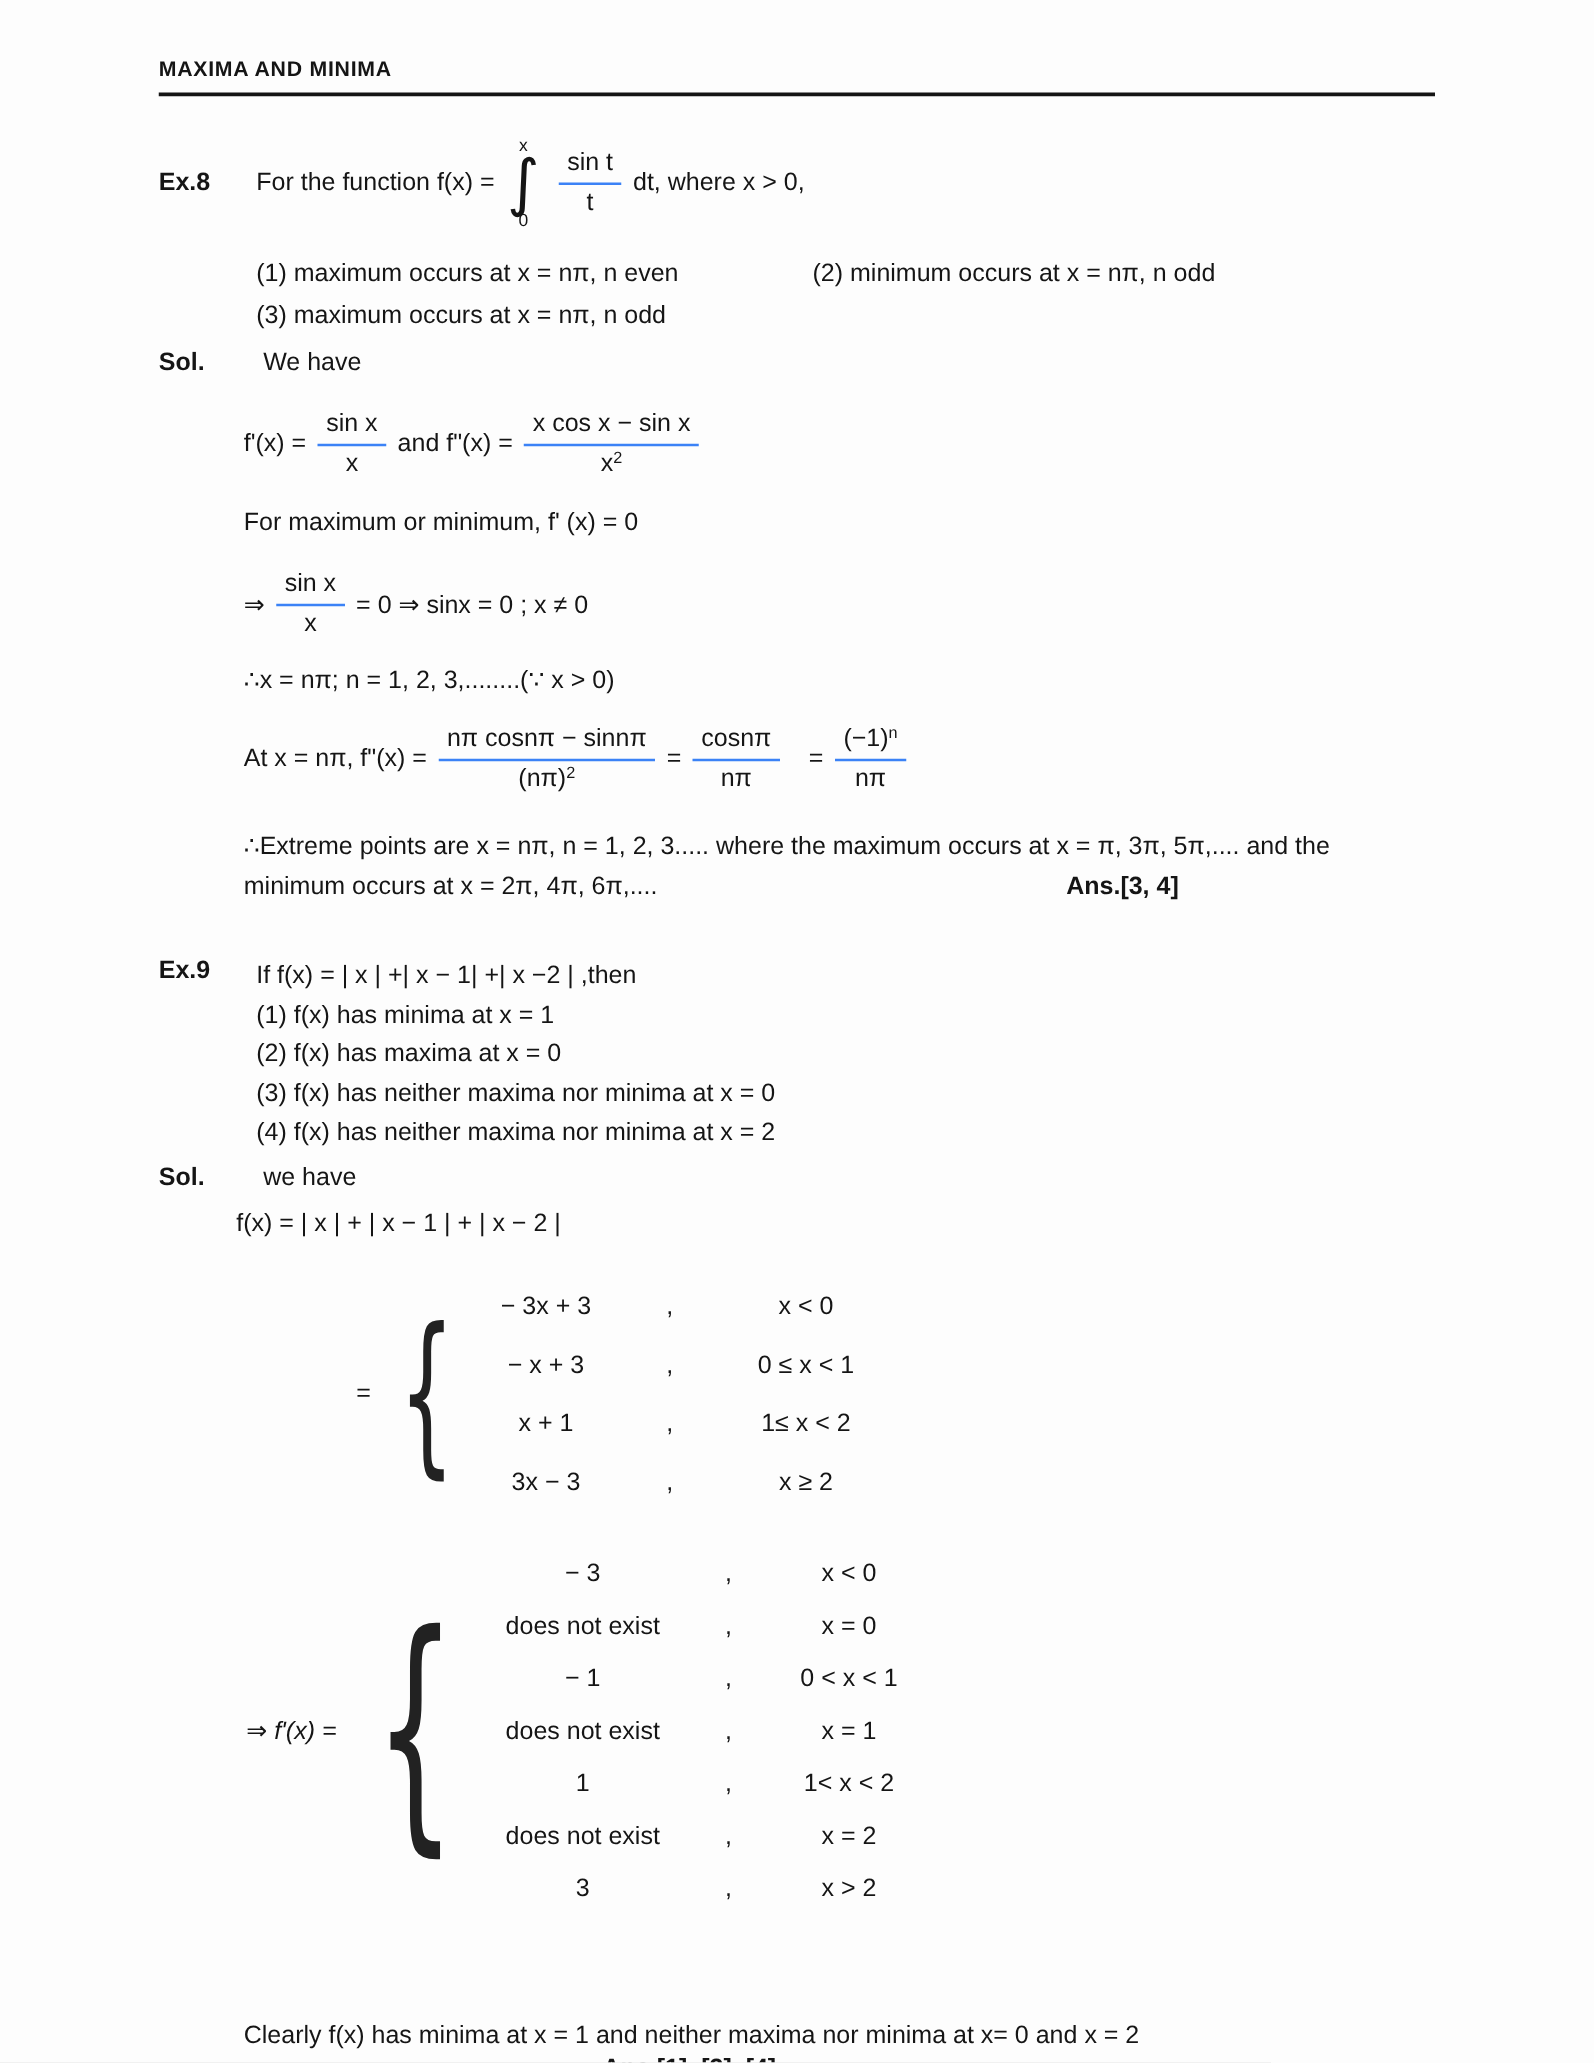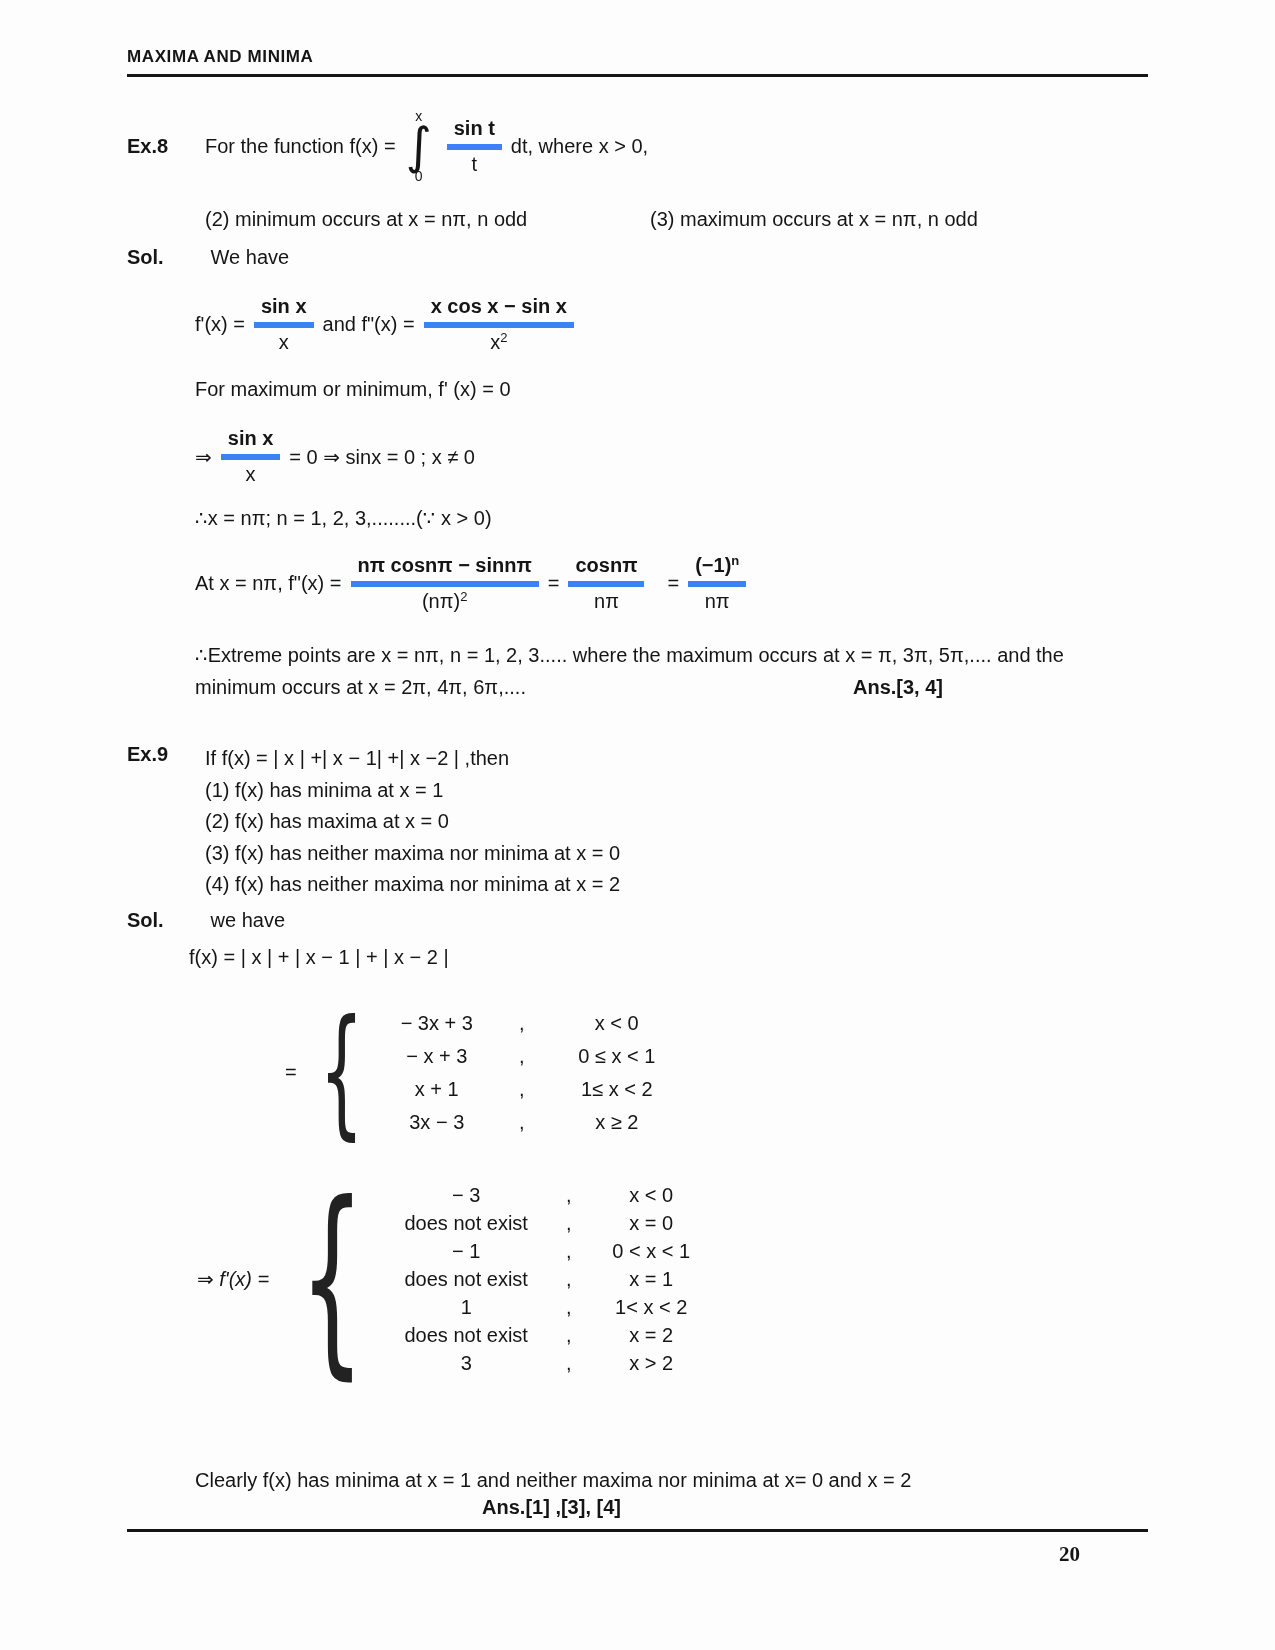--- a/index.html
+++ b/index.html
@@ -21,21 +21,21 @@
   .formula-line { display:flex; align-items:center; }
   .v-center { align-items:center; }
 
   
   .integral { display:inline-flex; flex-direction:column; align-items:center; margin:0 6px 0 10px; line-height:1; }
   .int-up, .int-low { font-size:14px; line-height:14px; }
   .int-glyph { font-size:50px; line-height:46px; font-family:"DejaVu Sans",sans-serif; }
 
   
   .frac { display:inline-flex; flex-direction:column; align-items:center; vertical-align:middle; margin:0 9px; text-align:center; }
-  .frac .num { padding:0 7px 4px 7px; border-bottom:6px solid #3b82f6; white-space:nowrap;font-weight:bold; }
+  .frac .num { padding:0 7px 4px 7px; border-bottom:2px solid #3b82f6; white-space:nowrap; }
   .frac .den { padding-top:3px; white-space:nowrap; }
   .sup { font-size:13px; position:relative; top:-7px; }
 
   .opts2 { display:grid; grid-template-columns:445px auto; padding-left:78px; line-height:33px; margin-bottom:10px; }
   .opt { white-space:nowrap; }
 
   .sol-row { margin-bottom:26px; }
 
   .ind { margin-left:68px; }
   .mb24 { margin-bottom:24px; }
@@ -50,21 +50,21 @@
 
   
   .pw { display:flex; align-items:center; }
   .pw1 { margin-left:158px; margin-bottom:42px; }
   .pw2 { margin-left:70px; }
   .pw-eq { margin-right:14px; }
   .pw-lead { margin-right:12px; white-space:nowrap;font-style:italic; }
   .brace { font-family:"DejaVu Sans",sans-serif; font-weight:normal; line-height:0.93; transform:scaleX(0.5); transform-origin:center; margin:0 -14px 0 -14px; color:#222; }
   .brace1 { font-size:140px; }
   .brace2 { font-size:205px; }
-  .pw-rows { display:grid; }
+  .pw-rows { display:grid;gap:14px; }
   .pw1-rows { grid-template-columns:130px 40px 150px; line-height:33px; }
   .pw2-rows { grid-template-columns:165px 40px 125px; line-height:28px; }
   .pw-rows span { text-align:center; white-space:nowrap; }
 
   .clearly { margin:92px 0 0 68px; }
   .ans-row { text-align:center; padding-right:172px; margin-top:4px; font-weight:bold; }
 
   .footer-rule { border-top:3px solid #151515; margin-top:10px; }
   .page-num { text-align:right; padding:10px 68px 0 0; font-family:"Liberation Serif","DejaVu Serif",serif; font-weight:bold; font-size:21px; }
 </style>
@@ -89,20 +89,21 @@
         </span>
         <span class="frac">
           <span class="num">sin t</span>
           <span class="den">t</span>
         </span>
         <span>dt, where x &gt; 0,</span>
       </div>
     </div>
 
     <div class="opts2">
+      <div class="opt">(1) maximum occurs at x = nπ, n even</div>
       <div class="opt">(2) minimum occurs at x = nπ, n odd</div>
       <div class="opt">(3) maximum occurs at x = nπ, n odd</div>
     </div>
 
     <div class="sol-row">
       <span class="sol-label">Sol.</span>
       <span>We have</span>
     </div>
 
     <div class="formula-line ind mb24">

